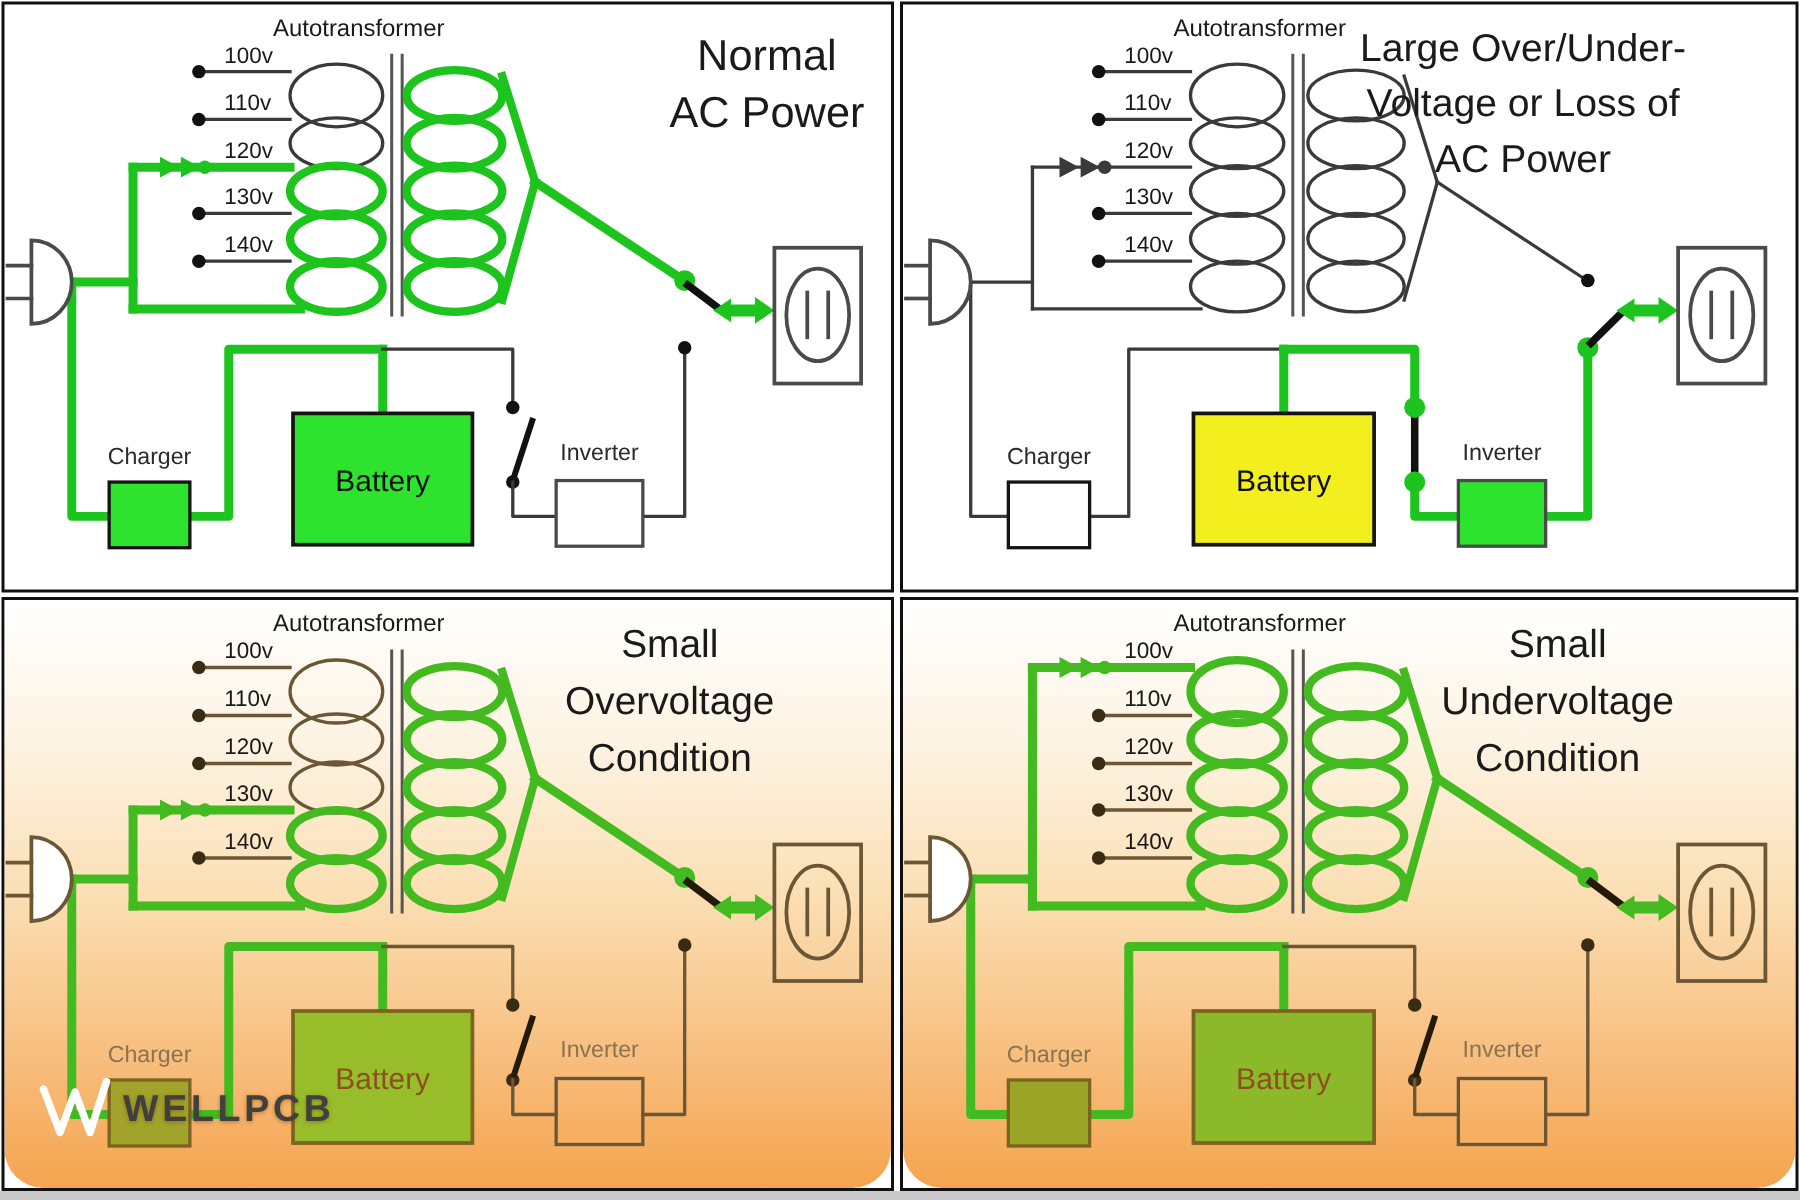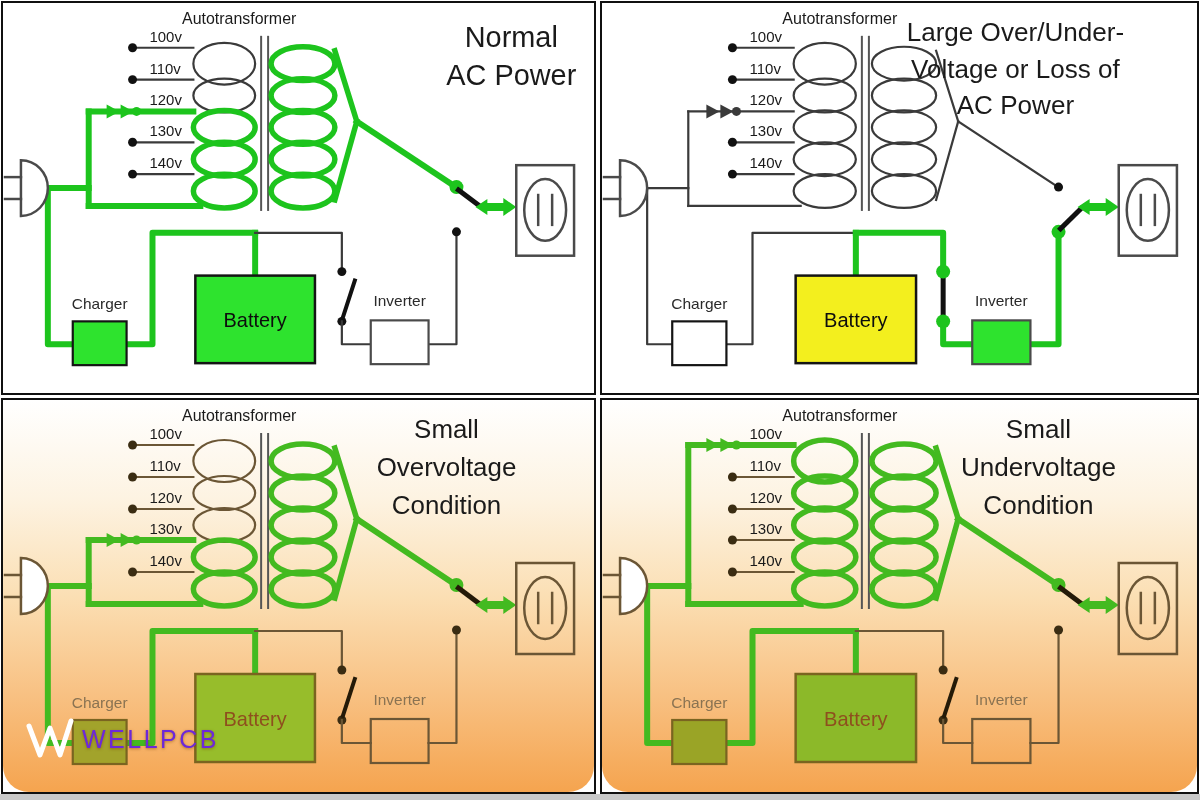--- a/index.html
+++ b/index.html
@@ -8,21 +8,21 @@
   .panel{position:absolute;border:2px solid #101010;background:#ffffff;box-sizing:border-box;overflow:hidden;}
   .panel-bg{position:absolute;left:0;top:0;right:0;bottom:0;}
   .panel-bg.rounded{border-radius:0 0 26px 26px;}
   .panel svg{position:absolute;left:0;top:0;width:100%;height:100%;}
   #p0{left:1px;top:1px;width:595px;height:394px;}
   #p1{left:600px;top:1px;width:599px;height:394px;}
   #p2{left:1px;top:398px;width:595px;height:396px;}
   #p3{left:600px;top:398px;width:599px;height:396px;}
   #bottom-strip{position:absolute;left:0;top:794px;width:1200px;height:6px;background:#c9c9c9;}
   #logo{position:absolute;left:26px;top:714px;height:50px;display:flex;align-items:center;gap:8px;z-index:6;}
-  #logo .logo-text{color:#6d28d9;font-weight:normal;font-size:25px;letter-spacing:2.5px;
+  #logo .logo-text{color:#404040;font-weight:bold;font-size:25px;letter-spacing:2.5px;
         text-shadow:0 1px 3px rgba(120,70,0,.55);}
   svg text{font-family:"Liberation Sans","DejaVu Sans",sans-serif;}
 </style>
 </head>
 <body>
 
 <div id="stage">
   <div id="p0" class="panel">
       <div class="panel-bg"></div>
       <svg viewBox="0 0 593 392" preserveAspectRatio="none">

